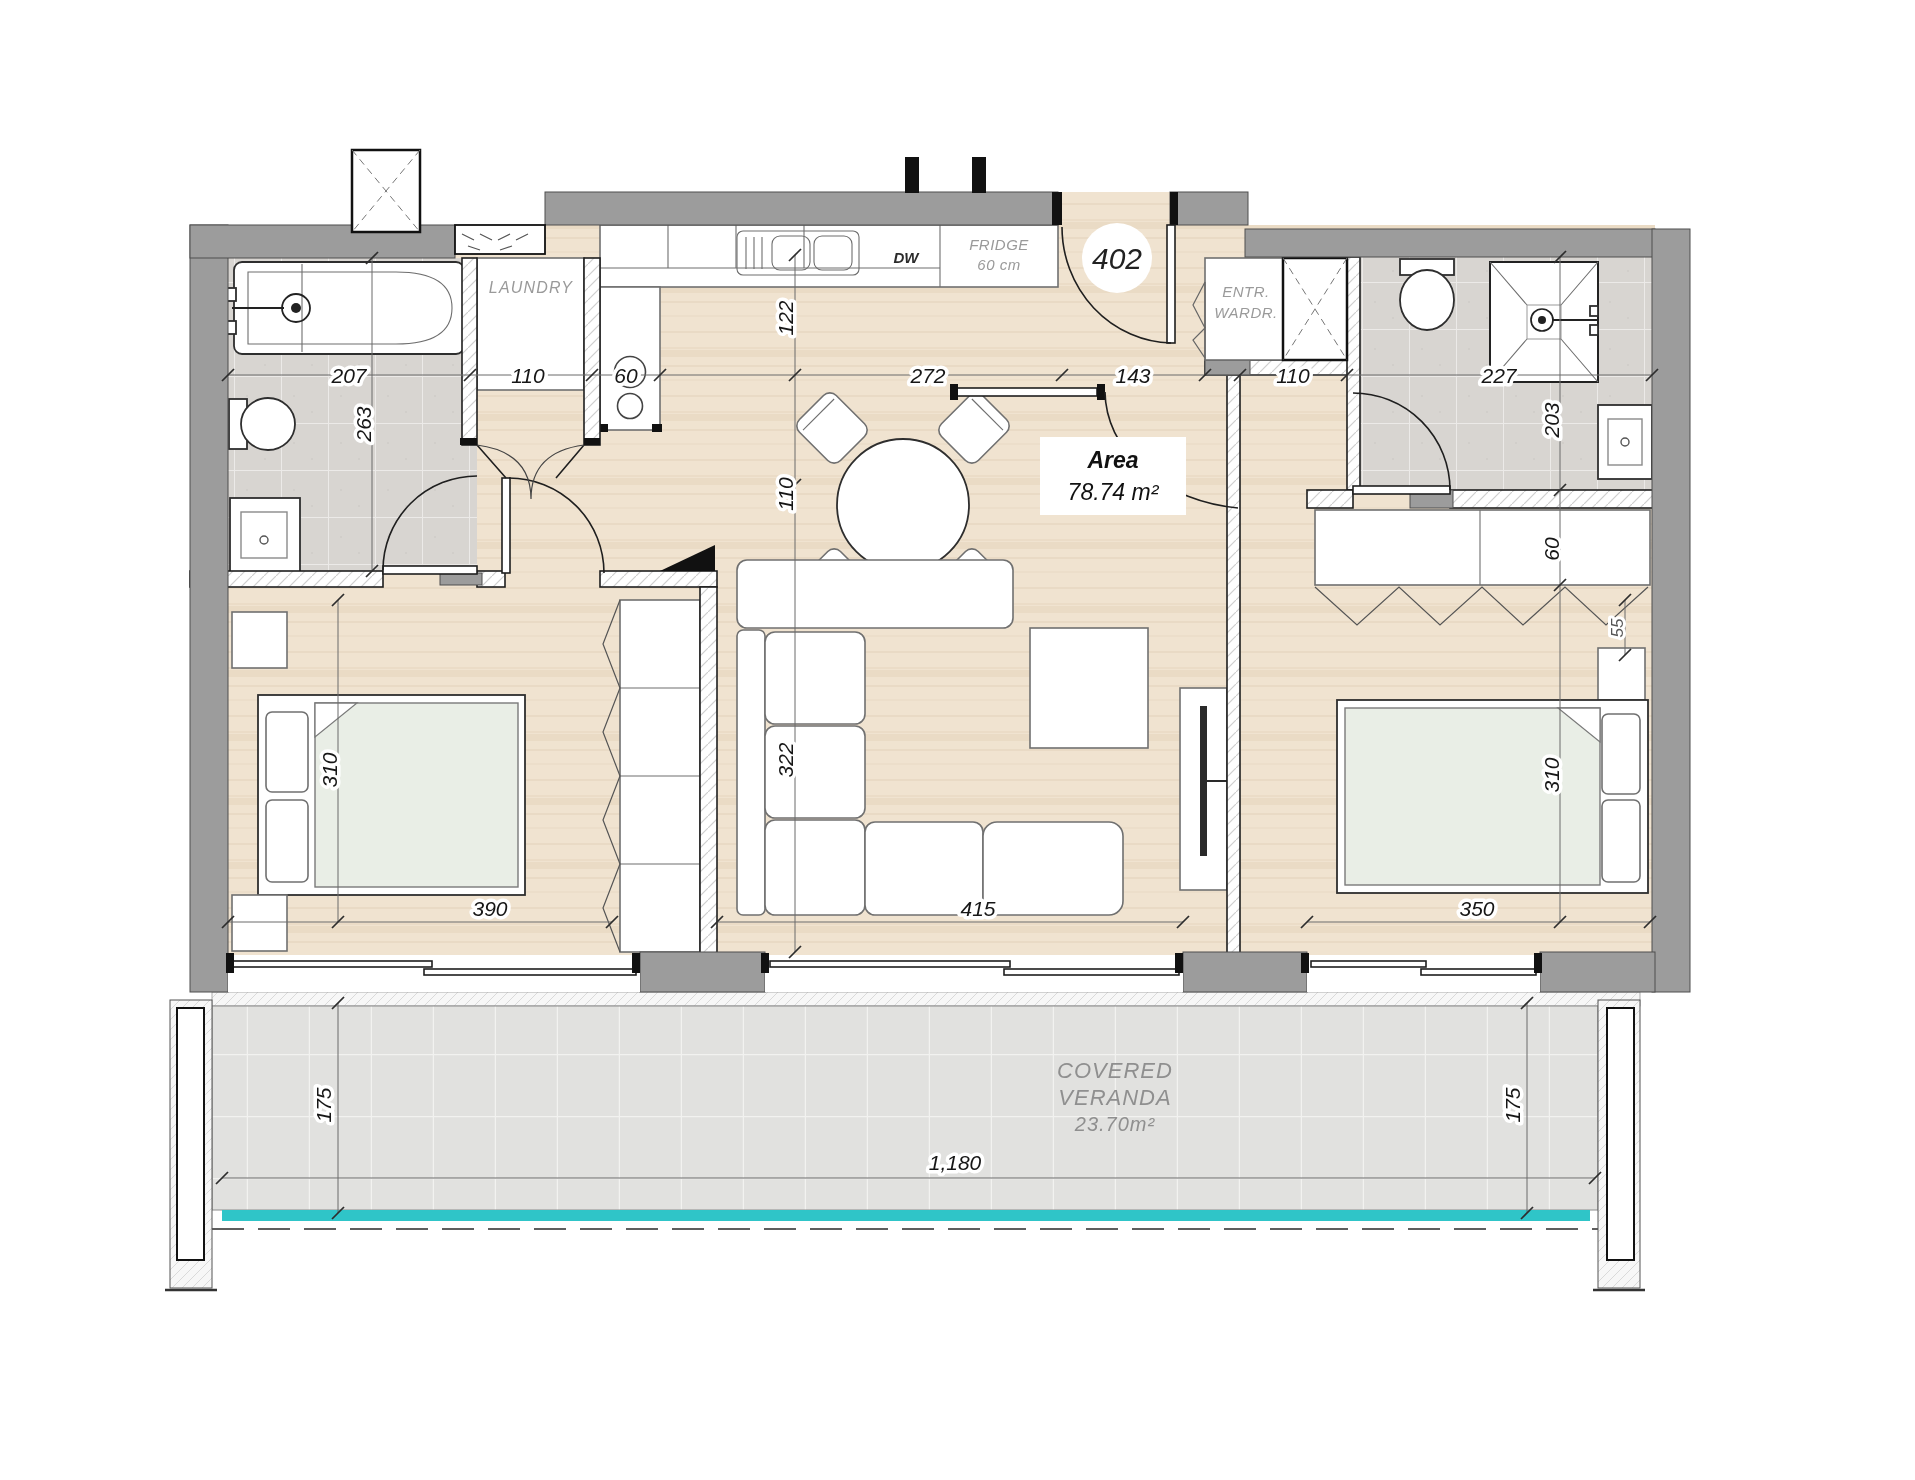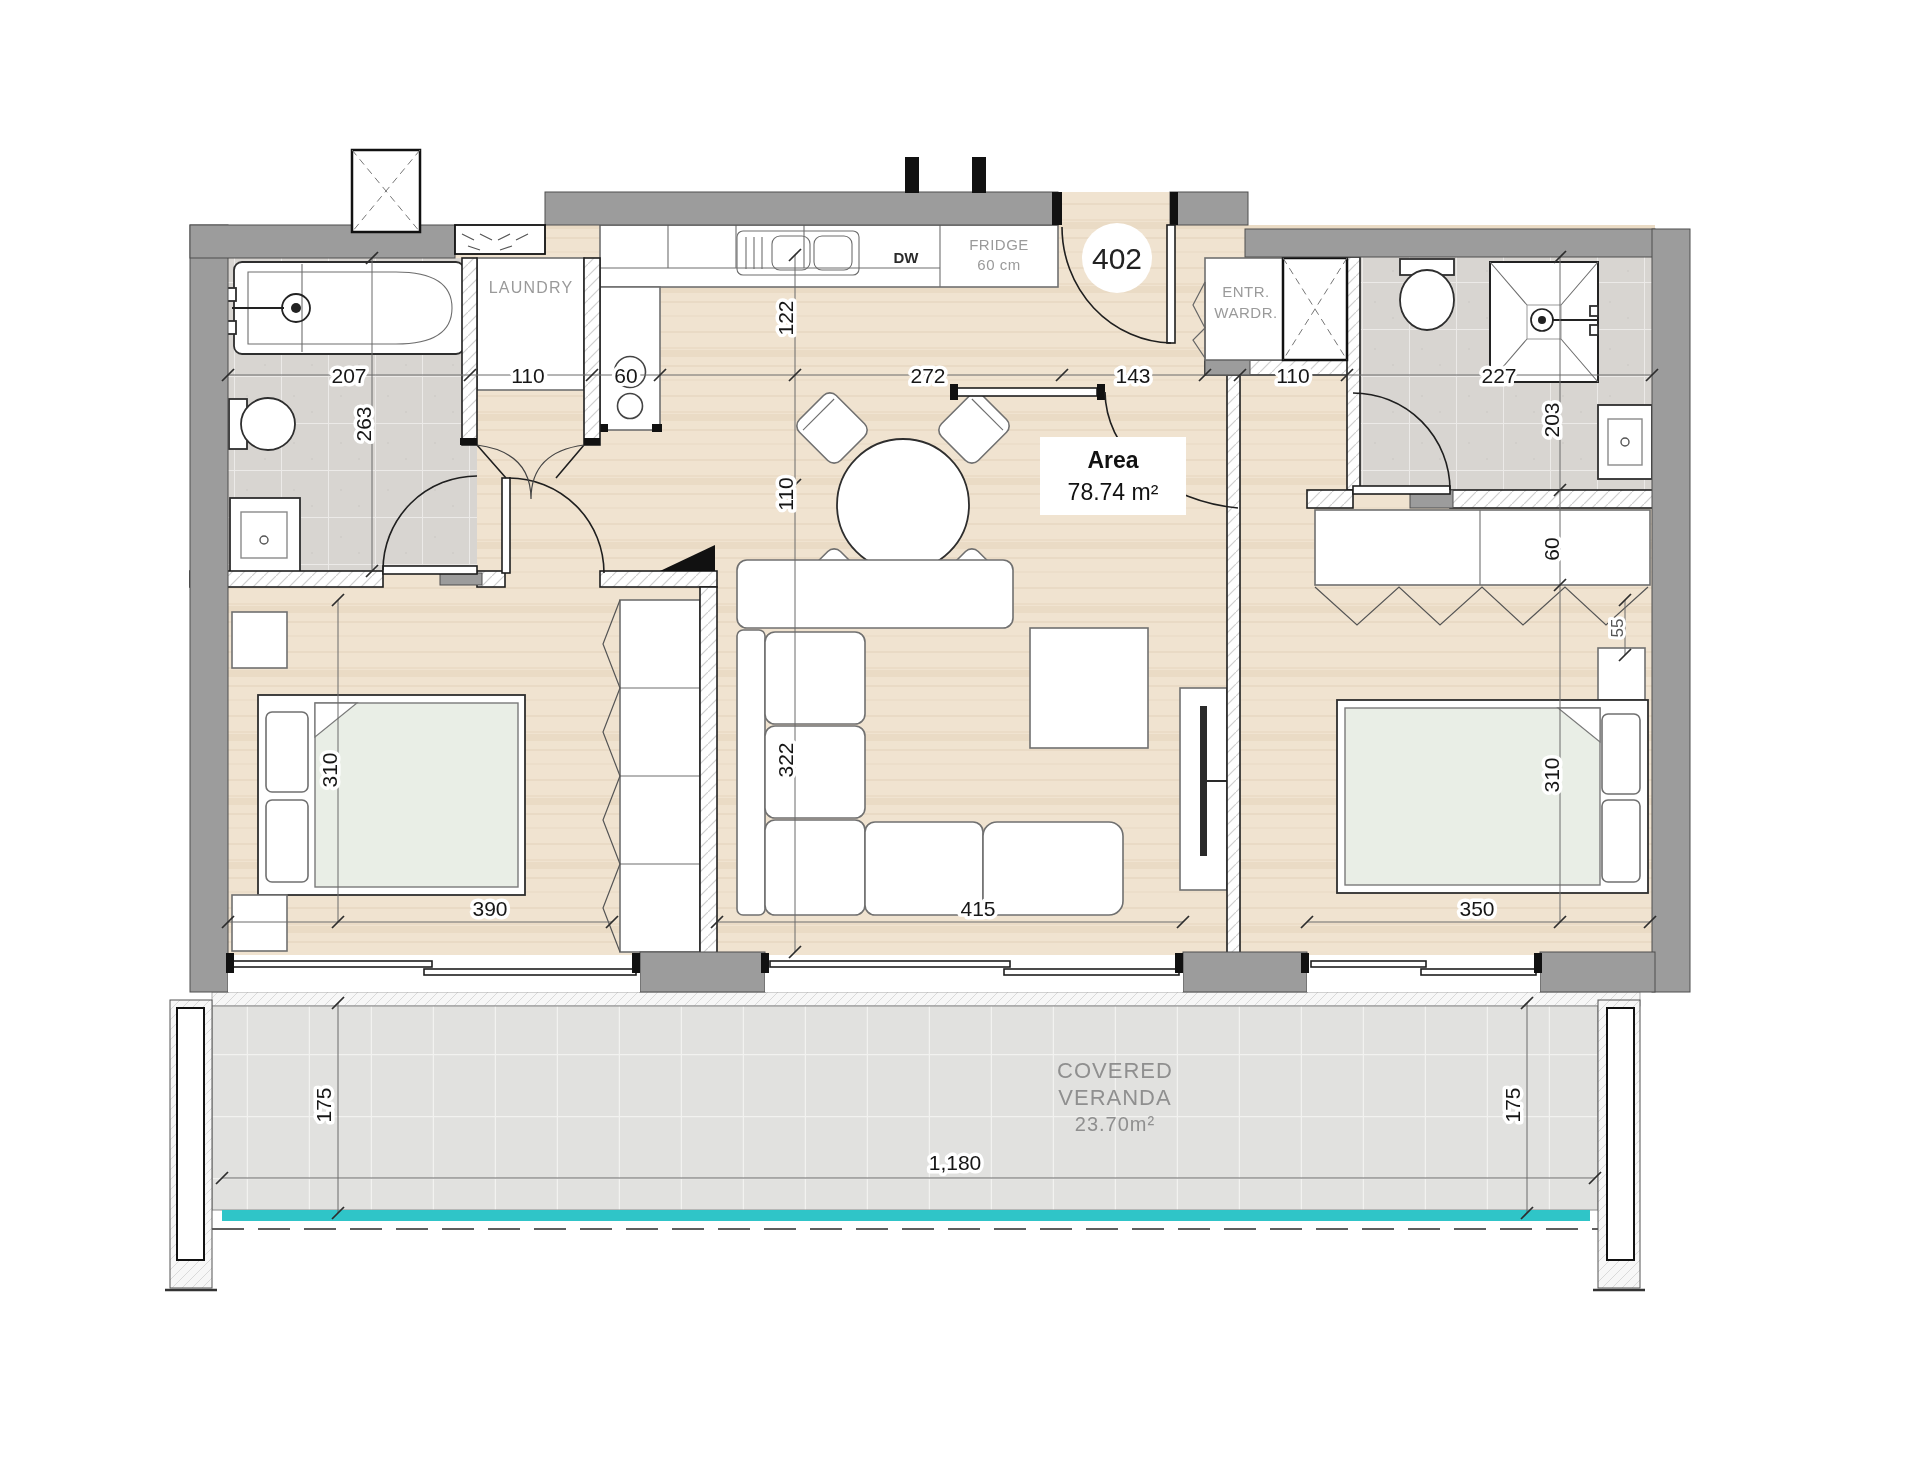--- a/index.html
+++ b/index.html
@@ -1,17 +1,17 @@
 <!DOCTYPE html>
 <html><head>
 <meta charset="utf-8">
 <style>
   html,body{margin:0;padding:0;background:#fff;}
   .stage{position:relative;width:1915px;height:1480px;background:#fff;overflow:hidden;
-         font-family:"Liberation Sans",sans-serif;}
+         font-family:"Liberation Sans",sans-serif;font-style:italic;}
   .stage svg{position:absolute;left:0;top:0;}
   
   .w   {fill:#9c9c9c;stroke:#4e4e4e;stroke-width:1;}
   .iw  {fill:#ffffff;stroke:#1f1f1f;stroke-width:1.6;}
   .iwh {fill:url(#hatch);stroke:#1f1f1f;stroke-width:1.6;}
   .gb  {fill:#9c9c9c;stroke:#4e4e4e;stroke-width:1;}
   .fur {fill:#ffffff;stroke:#707070;stroke-width:1.6;}
   .furd{fill:#ffffff;stroke:#2e2e2e;stroke-width:1.8;}
   .mat {fill:#e9eee6;stroke:#7a7a7a;stroke-width:1.4;}
   .arc {fill:none;stroke:#1f1f1f;stroke-width:1.6;}

